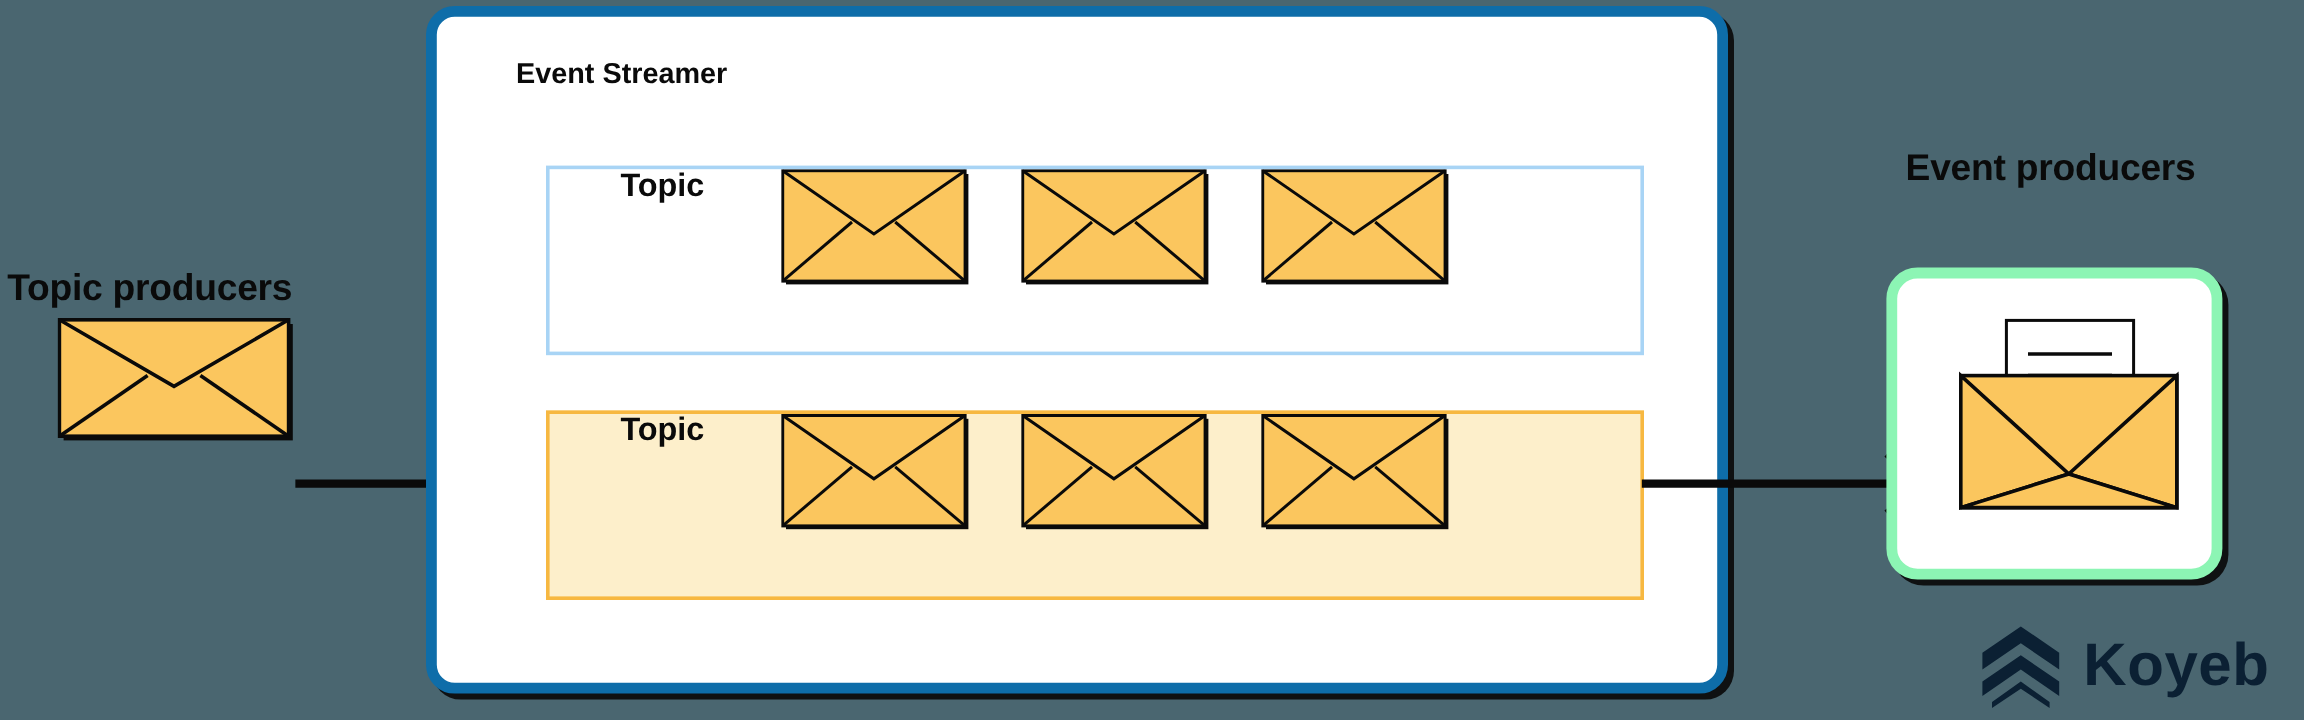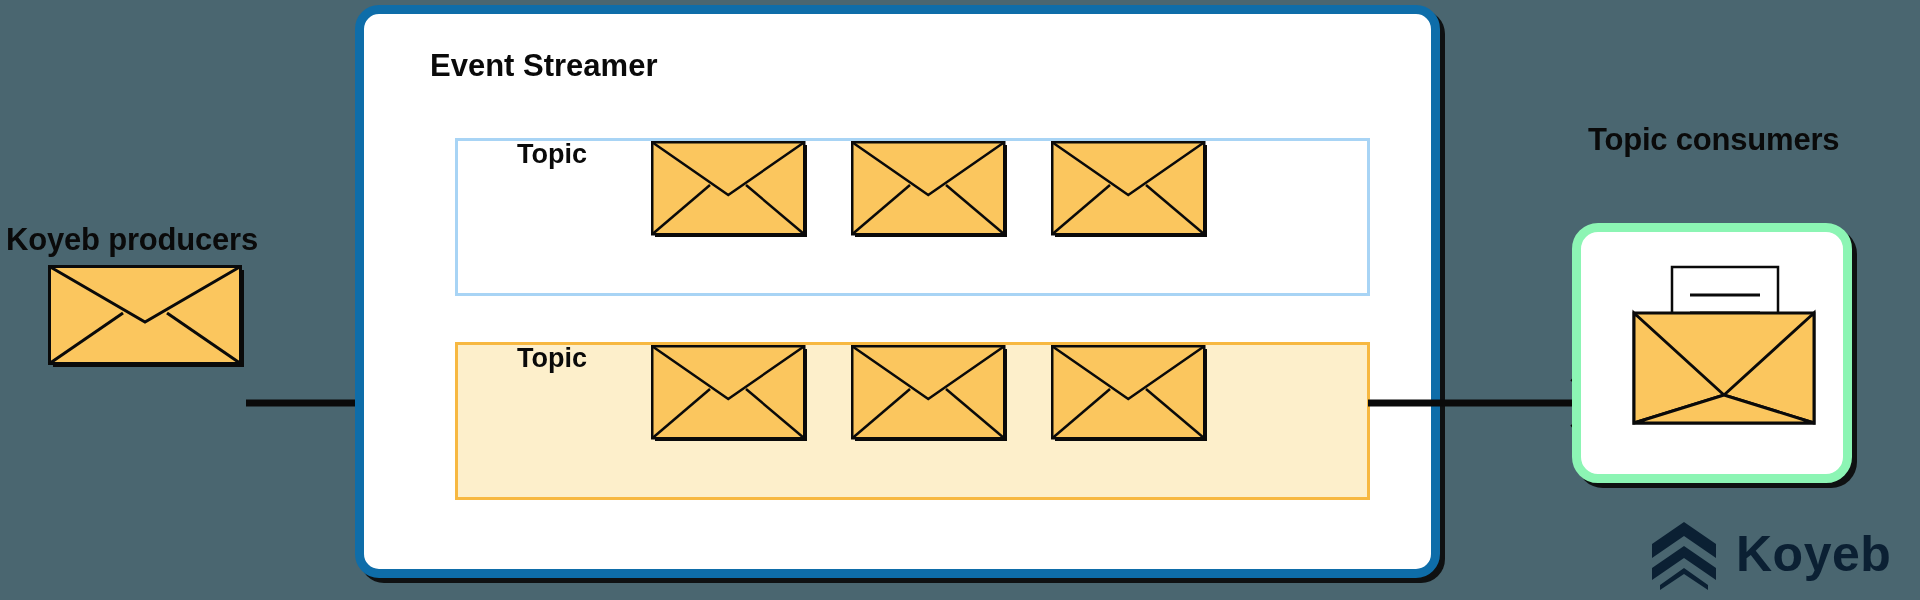--- a/index.html
+++ b/index.html
@@ -48,21 +48,21 @@
     background: #FFFFFF;
     border: 9px solid #0E6DA9;
     border-radius: 24px;
     box-sizing: border-box;
     box-shadow: 5px 5px 0 0 rgba(10,10,10,0.92);
   }
   #streamer-title {
     position: absolute;
     left: 430px;
     top: 50px;
-    font-size: 31px;
+    font-size: 24px;
     font-weight: 700;
     color: #0A0A0A;
     white-space: nowrap;
     line-height: 1;
   }
 
   
   .topic-row {
     position: absolute;
     box-sizing: border-box;
@@ -159,21 +159,21 @@
     color: #0B2033;
     letter-spacing: 0.5px;
     line-height: 1;
   }
 </style>
 </head>
 <body style="background: rgb(74, 102, 112);">
 
 <div class="stage">
 
-  <div class="label" id="producers-label">Koyeb producers</div>
+  <div class="label" id="producers-label">Topic producers</div>
 
   <div id="producer-envelope">
     <svg class="env" width="198" height="104" viewBox="0 0 198 104">
       <rect x="5" y="5" width="191" height="97" fill="#0A0A0A"></rect>
       <rect x="1.5" y="1.5" width="191" height="97" fill="#FBC65E" stroke="#0A0A0A" stroke-width="3"></rect>
       <path d="M1.5 1.5 L97 57 L192.5 1.5" fill="none" stroke="#0A0A0A" stroke-width="3"></path>
       <path d="M1.5 98.5 L75 48" fill="none" stroke="#0A0A0A" stroke-width="3"></path>
       <path d="M192.5 98.5 L119 48" fill="none" stroke="#0A0A0A" stroke-width="3"></path>
     </svg>
   </div>
@@ -239,21 +239,21 @@
         <path d="M153.25 93.25 L95 44" fill="none" stroke="#0A0A0A" stroke-width="2.5"></path>
       </svg>
     </span>
   </div>
 
   <svg class="arrow" id="arrow-consumer" style="left:1368px; top:374px;" width="250" height="58" viewBox="0 0 250 58">
     <line x1="0" y1="29" x2="228" y2="29" stroke="#0A0A0A" stroke-width="7"></line>
     <polyline points="208,6 236,29 208,52" fill="none" stroke="#0A0A0A" stroke-width="8" stroke-linecap="square" stroke-linejoin="miter"></polyline>
   </svg>
 
-  <div class="label" id="consumers-label">Topic consumers</div>
+  <div class="label" id="consumers-label">Event producers</div>
 
   <div id="consumer-card"></div>
 
   <div id="consumer-envelope">
     <svg width="184" height="160" viewBox="0 0 184 160">
 
       <rect x="40" y="2" width="106" height="98" fill="#FFFFFF" stroke="#0A0A0A" stroke-width="2.5"></rect>
       <line x1="58" y1="30" x2="128" y2="30" stroke="#0A0A0A" stroke-width="3"></line>
       <line x1="58" y1="48" x2="128" y2="48" stroke="#0A0A0A" stroke-width="3"></line>
       <line x1="58" y1="66" x2="128" y2="66" stroke="#0A0A0A" stroke-width="3"></line>

